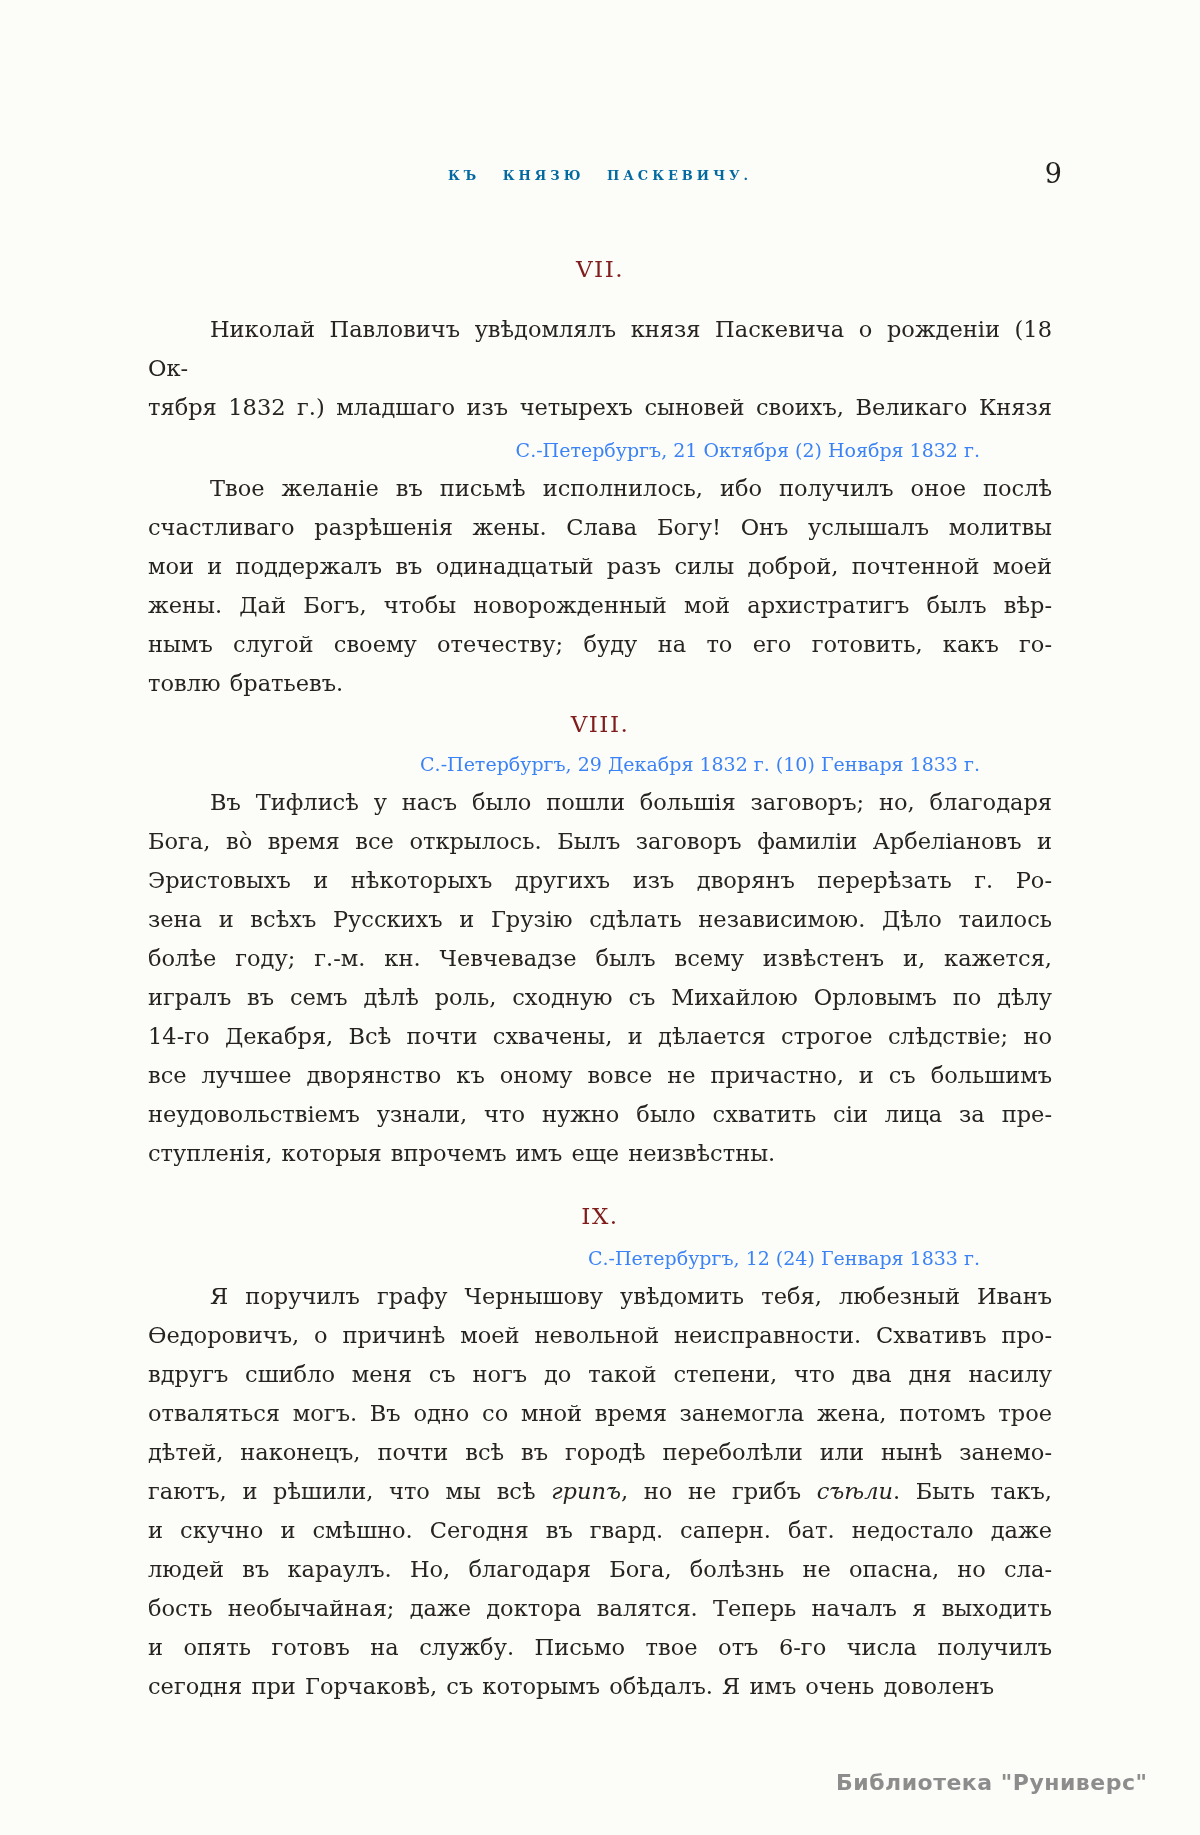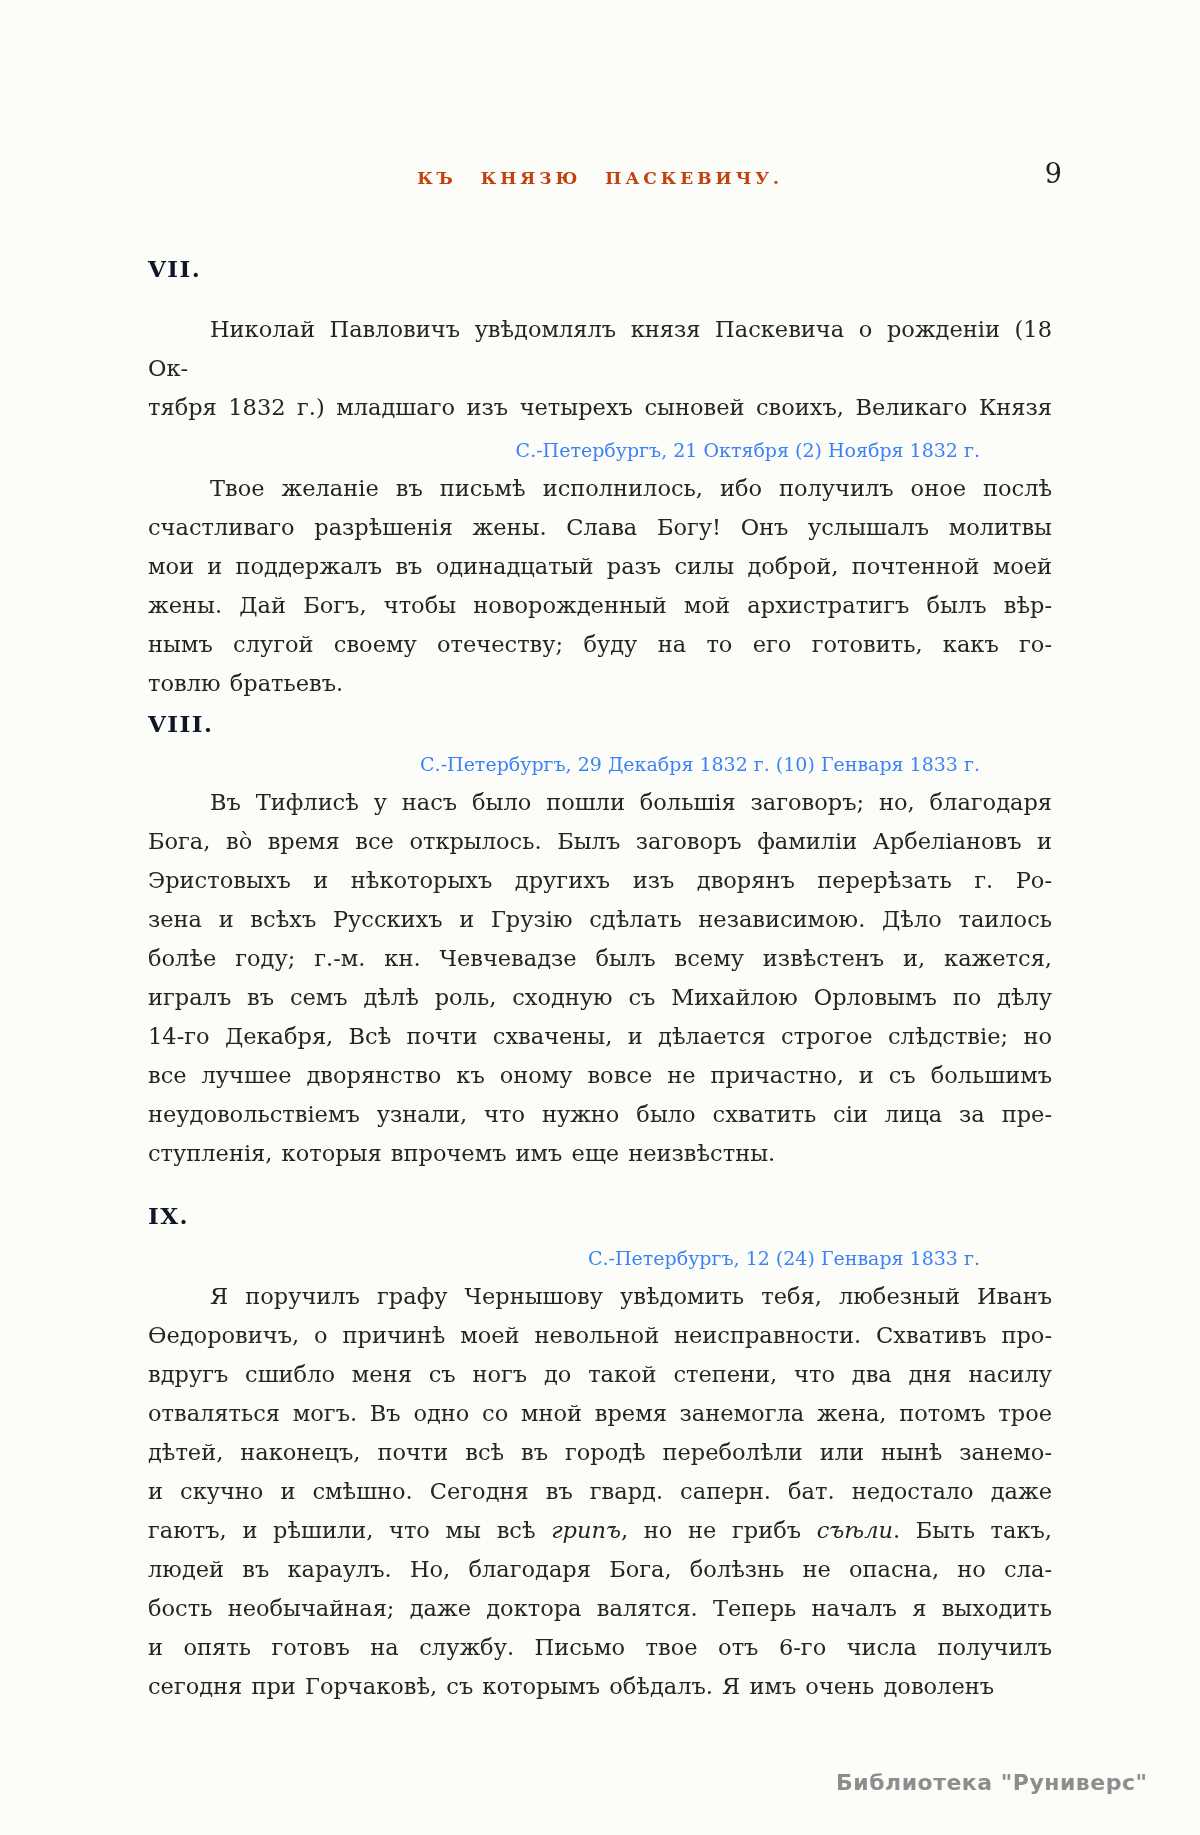--- a/index.html
+++ b/index.html
@@ -18,44 +18,44 @@
     font-family: "DejaVu Serif", "Liberation Serif", serif;
     overflow: hidden;
   }
   
   .running-head-row {
     position: relative;
     height: 28px;
   }
   .running-head {
     text-align: center;
-    font-size: 17px;
+    font-size: 13px;
     font-weight: bold;
     letter-spacing: 4px;
     word-spacing: 14px;
-    color: #c2410c;
+    color: #0369a1;
   }
   .page-number {
     position: absolute;
     right: -10px;
     top: -10px;
     font-size: 27px;
     font-weight: normal;
     letter-spacing: 0;
     color: #24201c;
   }
   
   .sec-heading {
     margin: 0;
-    text-align: left;
+    text-align: center;
     font-size: 23px;
     line-height: 34px;
-    font-weight: bold;
+    font-weight: normal;
     letter-spacing: 1.5px;
-    color: #0f172a;
+    color: #7f1d1d;
   }
   .sec-heading.h7 { margin-top: 56px; margin-bottom: 24px; }
   .sec-heading.h8 { margin-top: 4px;  margin-bottom: 6px;  }
   .sec-heading.h9 { margin-top: 26px; margin-bottom: 12px; }
   
   .dateline {
     font-size: 19px;
     line-height: 26px;
     text-align: right;
     padding-right: 72px;
@@ -137,22 +137,22 @@
 
   <section>
     <h2 class="sec-heading h9">IX.</h2>
     <div class="dateline">С.-Петербургъ, 12 (24) Генваря 1833 г.</div>
     <div class="para">
         <div class="line first">Я поручилъ графу Чернышову увѣдомить тебя, любезный Иванъ</div>
         <div class="line">Ѳедоровичъ, о причинѣ моей невольной неисправности. Схвативъ про-</div>
         <div class="line">вдругъ сшибло меня съ ногъ до такой степени, что два дня насилу</div>
         <div class="line">отваляться могъ. Въ одно со мной время занемогла жена, потомъ трое</div>
         <div class="line">дѣтей, наконецъ, почти всѣ въ городѣ переболѣли или нынѣ занемо-</div>
+        <div class="line">гаютъ, и рѣшили, что мы всѣ <span class="it">грипъ</span>, но не грибъ <span class="it">съѣли</span>. Быть такъ,</div>
         <div class="line">и скучно и смѣшно. Сегодня въ гвард. саперн. бат. недостало даже</div>
-        <div class="line">гаютъ, и рѣшили, что мы всѣ <span class="it">грипъ</span>, но не грибъ <span class="it">съѣли</span>. Быть такъ,</div>
         <div class="line">людей въ караулъ. Но, благодаря Бога, болѣзнь не опасна, но сла-</div>
         <div class="line">бость необычайная; даже доктора валятся. Теперь началъ я выходить</div>
         <div class="line">и опять готовъ на службу. Письмо твое отъ 6-го числа получилъ</div>
         <div class="line last">сегодня при Горчаковѣ, съ которымъ обѣдалъ. Я имъ очень доволенъ</div>
       </div>
   </section>
 
   <div class="watermark">Библиотека "Руниверс"</div>
 
 </div>

